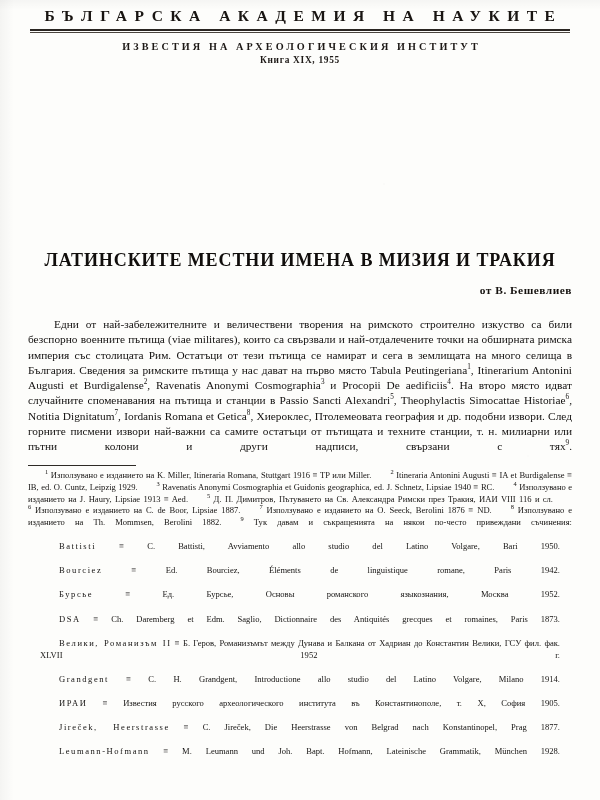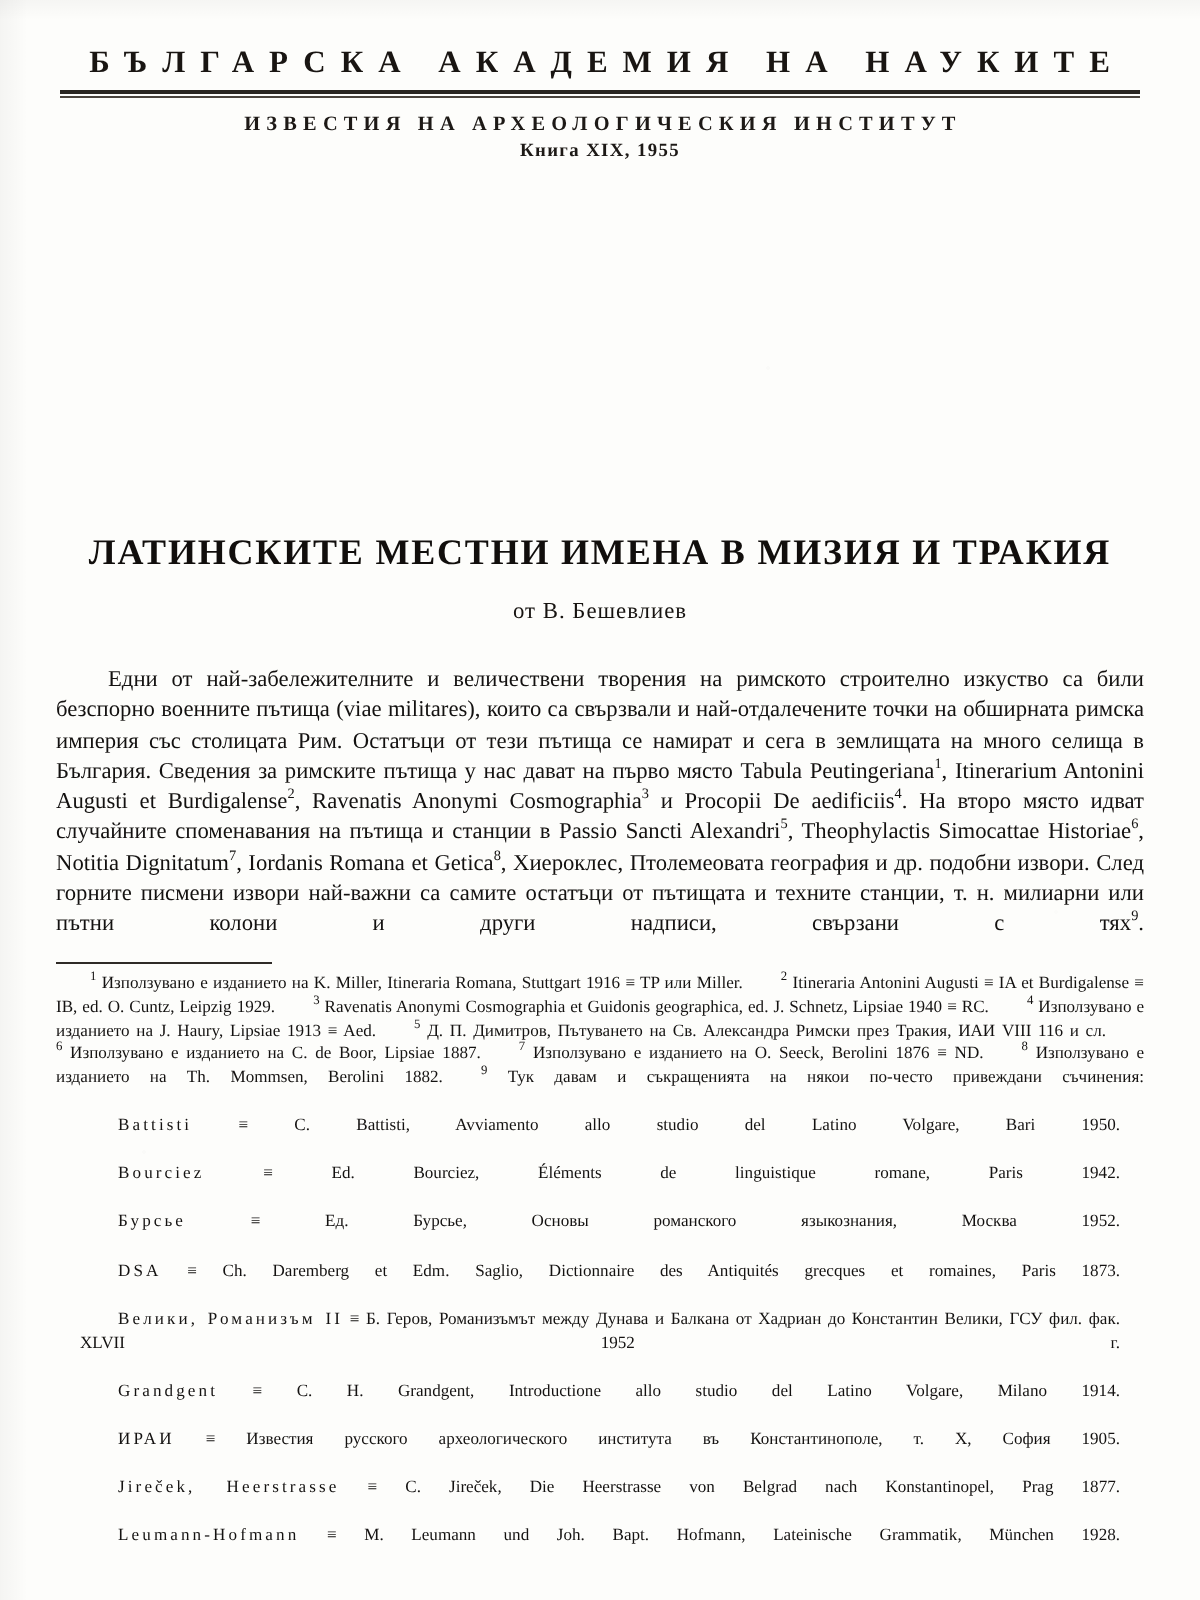--- a/index.html
+++ b/index.html
@@ -17,21 +17,21 @@
     position: relative;
   }
   
   .page {
     position: absolute;
     inset: 0;
     background: #fdfdfb;
     background-image:
       linear-gradient(to right, rgba(0,0,0,0.035) 0px, rgba(0,0,0,0.0) 14px),
       linear-gradient(to bottom, rgba(0,0,0,0.03) 0px, rgba(0,0,0,0) 10px);
-    padding: 16px 28px;
+    padding: 0 28px;
     box-sizing: border-box;
   }
 
   
   .masthead {
     padding-top: 7px;
   }
   .academy-line {
     text-align: center;
     font-family: "Liberation Serif", "DejaVu Serif", serif;
@@ -74,24 +74,24 @@
   }
   .article-title {
     text-align: center;
     font-size: 18px;
     font-weight: 700;
     letter-spacing: 0.9px;
     color: #110e0c;
     white-space: nowrap;
   }
   .article-author {
-    text-align: center;
+    text-align: right;
     margin-top: 13px;
     font-size: 11.4px;
-    font-weight: 400;
+    font-weight: 700;
     letter-spacing: 0.5px;
     color: #161310;
   }
 
   
   .body-text {
     margin-top: 21px;
     font-size: 11.35px;
     line-height: 15.25px;
     text-align: justify;

